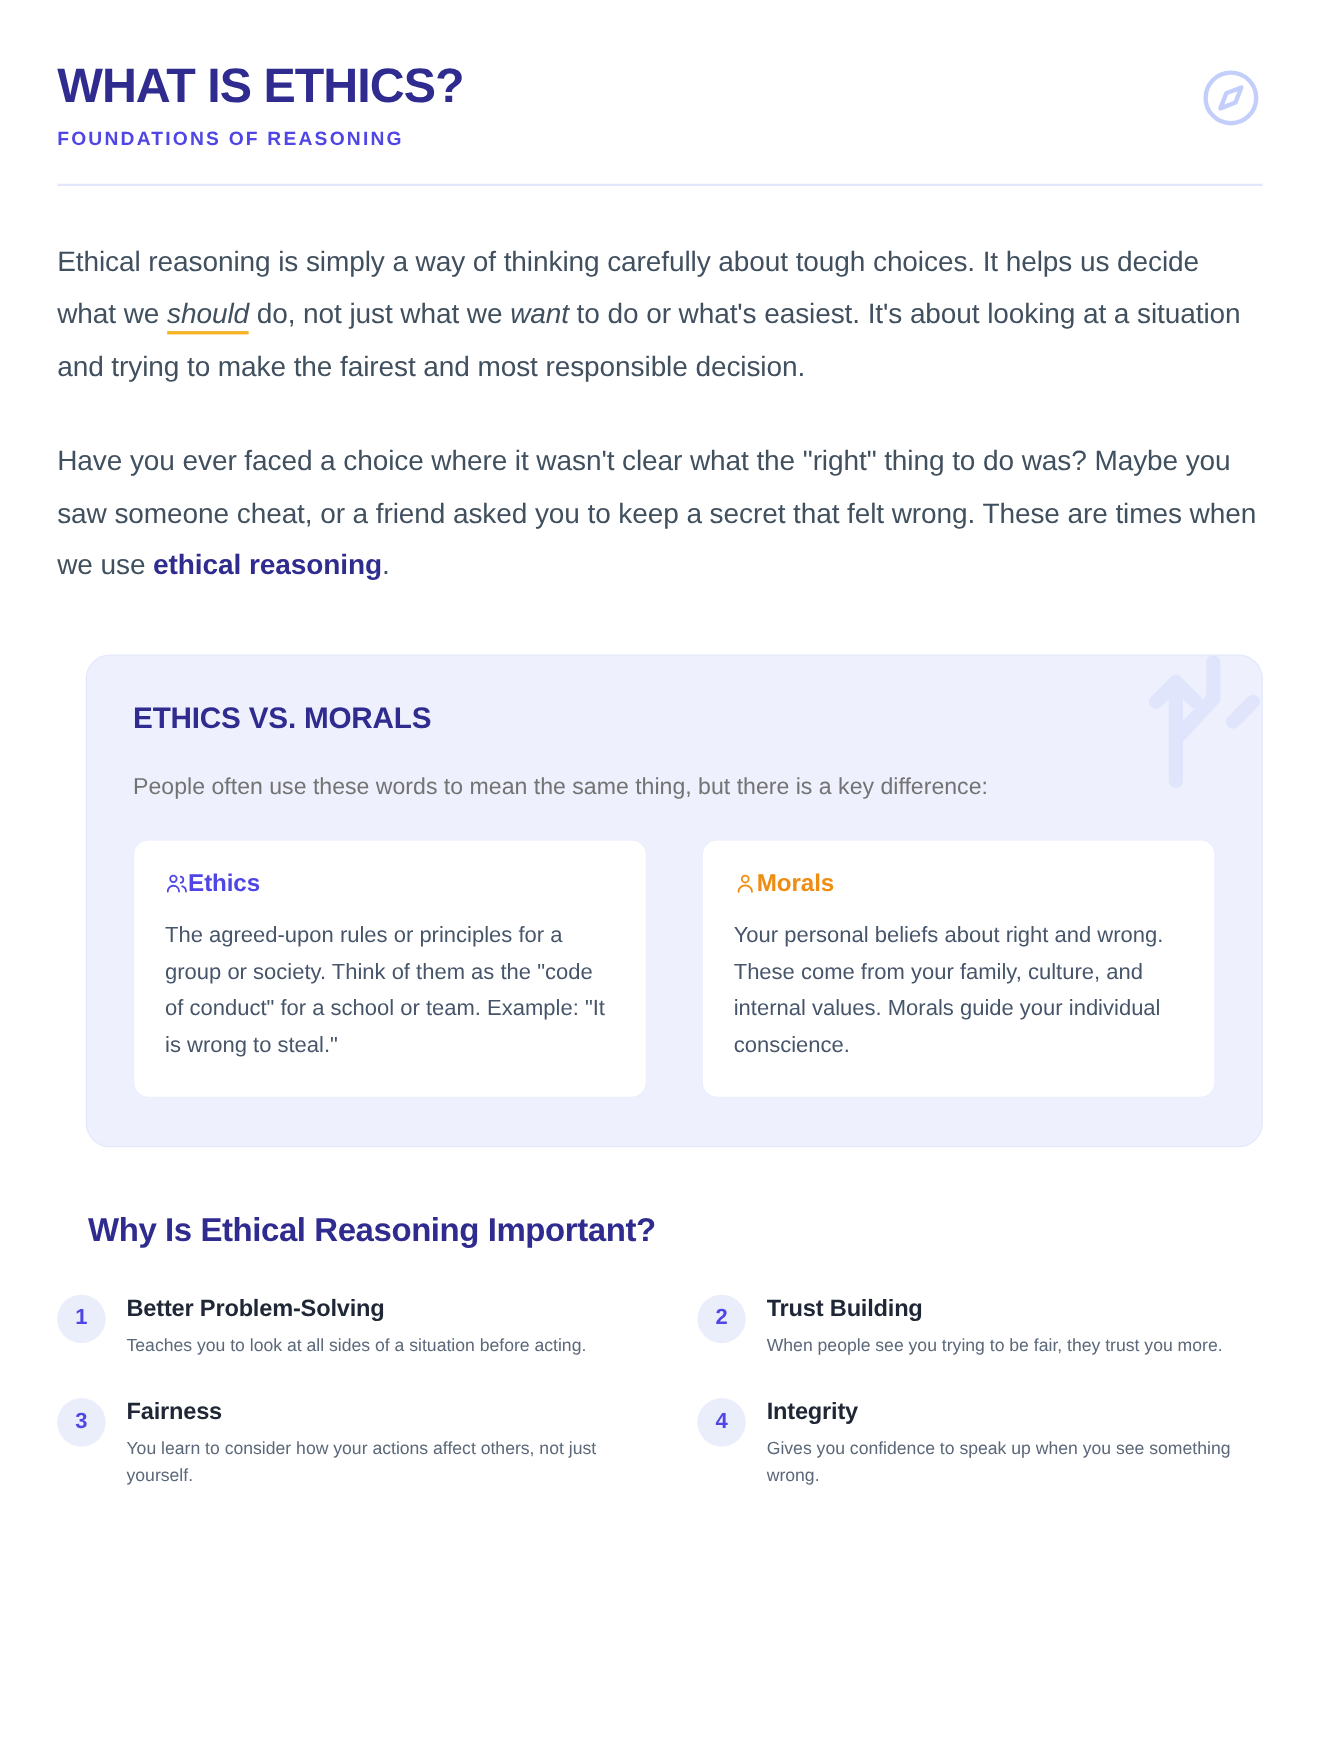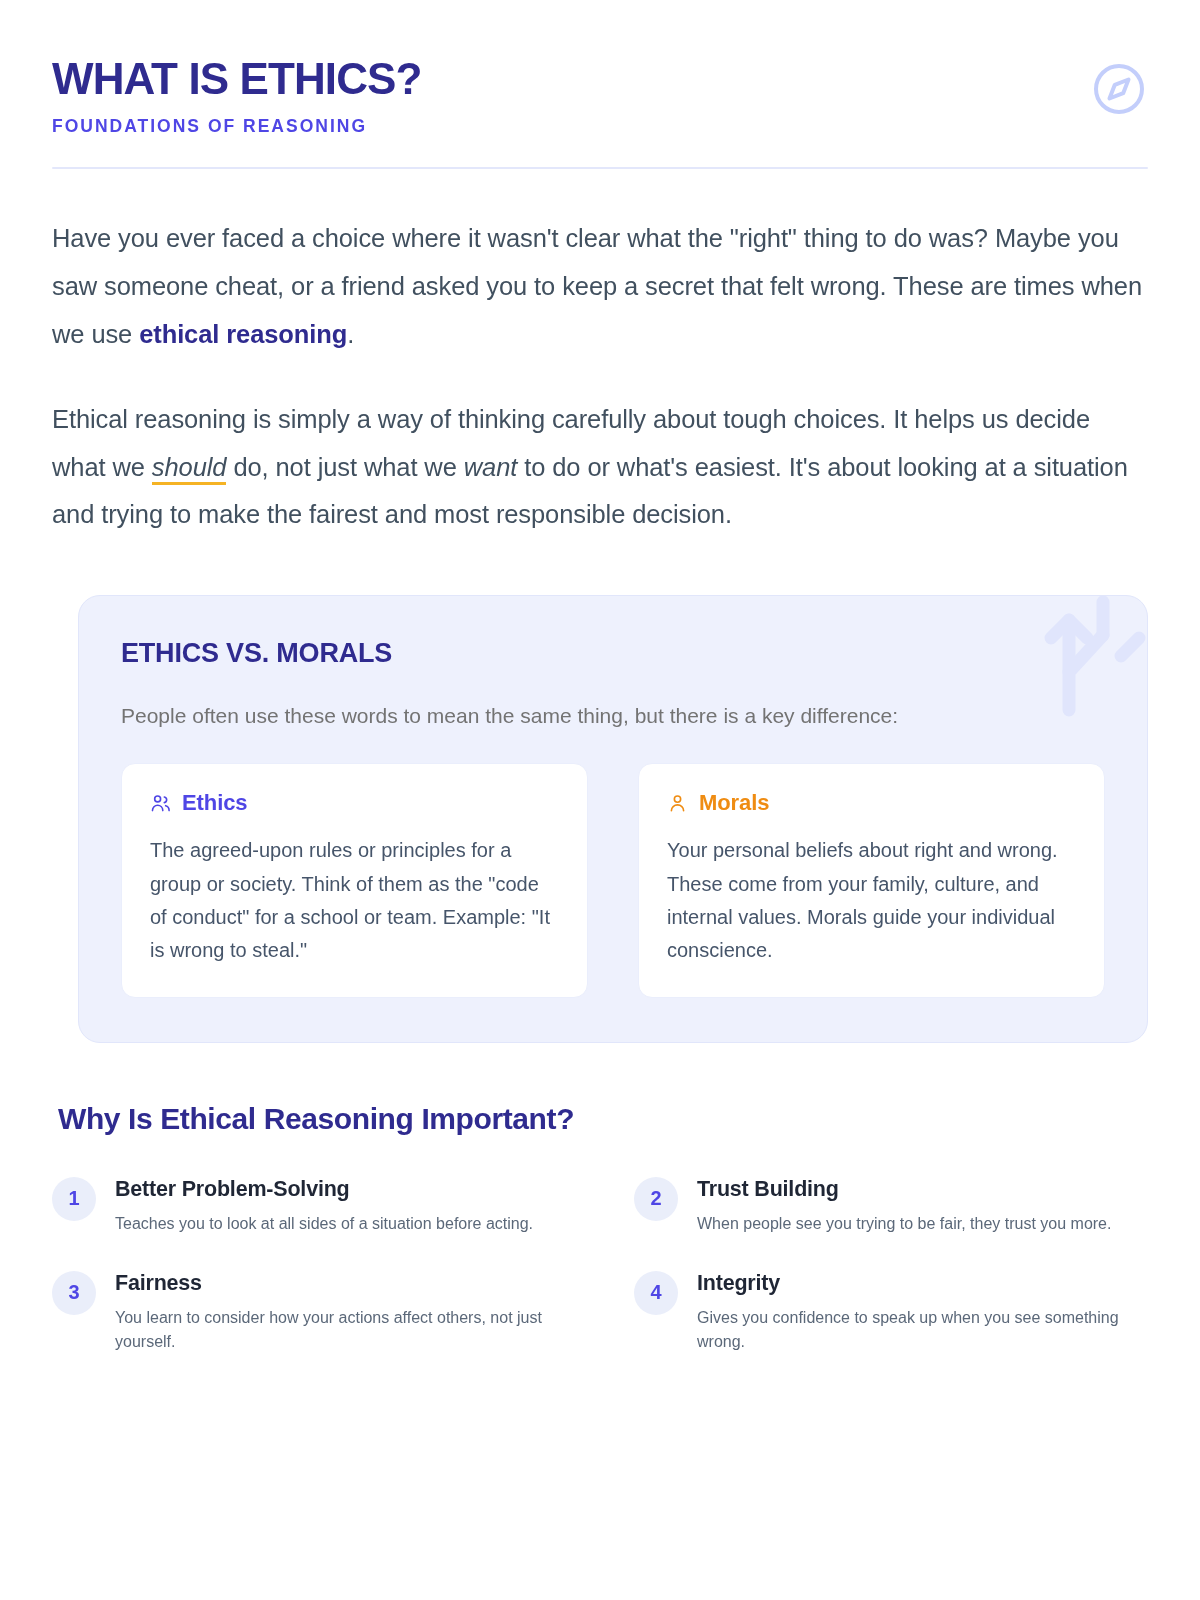--- a/index.html
+++ b/index.html
@@ -133,21 +133,20 @@
   .term-card {
     background: #ffffff;
     border: 1px solid #eaeefc;
     border-radius: 14px;
     padding: 26px 28px 30px 28px;
   }
 
   .term-head {
     display: flex;
     align-items: center;
-    gap: 11px;
   }
   .term-icon { width: 21px; height: 21px; flex: 0 0 auto; }
   .term-icon svg { display: block; }
 
   .term-name {
     font-size: 22px;
     font-weight: 700;
     letter-spacing: -0.1px;
   }
   .term-name.ethics { color: #4f46e5; }
@@ -159,20 +158,21 @@
     line-height: 1.66;
     color: #46556a;
   }
 
   
   .importance { margin-top: 56px; }
 
   .section-heading {
     display: flex;
     align-items: flex-end;
+    gap: 22px;
   }
   .section-bar {
     width: 6px;
     border-radius: 3px;
     background: #f5b324;
     flex: 0 0 auto;
   }
   .section-heading-text {
     font-size: 30px;
     font-weight: 700;
@@ -238,23 +238,23 @@
       <svg width="58" height="58" viewBox="0 0 58 58" fill="none">
         <circle cx="29" cy="29" r="23" stroke="#c3cefb" stroke-width="4"></circle>
         <path d="M38.5 19.5 L33.2 33.2 L19.5 38.5 L24.8 24.8 Z" stroke="#c3cefb" stroke-width="4" stroke-linejoin="round" fill="none"></path>
       </svg>
     </div>
   </div>
 
   <div class="header-rule"></div>
 
   <div class="intro">
+    <p><span>Ethical reasoning is simply a way of thinking carefully about tough choices. It helps us decide what we </span><span class="em-underline">should</span><span> do, not just what we </span><span class="em-plain">want</span><span> to do or what's easiest. It's about looking at a situation and trying to make the fairest and most responsible decision.</span></p>
+
     <p><span>Have you ever faced a choice where it wasn't clear what the "right" thing to do was? Maybe you saw someone cheat, or a friend asked you to keep a secret that felt wrong. These are times when we use </span><span class="strong-accent">ethical reasoning</span><span>.</span></p>
-
-    <p><span>Ethical reasoning is simply a way of thinking carefully about tough choices. It helps us decide what we </span><span class="em-underline">should</span><span> do, not just what we </span><span class="em-plain">want</span><span> to do or what's easiest. It's about looking at a situation and trying to make the fairest and most responsible decision.</span></p>
   </div>
 
   <div class="compare-card">
 
     <div class="watermark">
       <svg width="150" height="150" viewBox="0 0 150 150" fill="none" stroke="#e0e5fc" stroke-width="13" stroke-linecap="round" stroke-linejoin="round">
         <path d="M58 130 L58 92 L92 55"></path>
         <path d="M92 55 L92 22"></path>
         <path d="M58 92 L58 40"></path>
         <path d="M40 58 L58 40 L76 58"></path>

